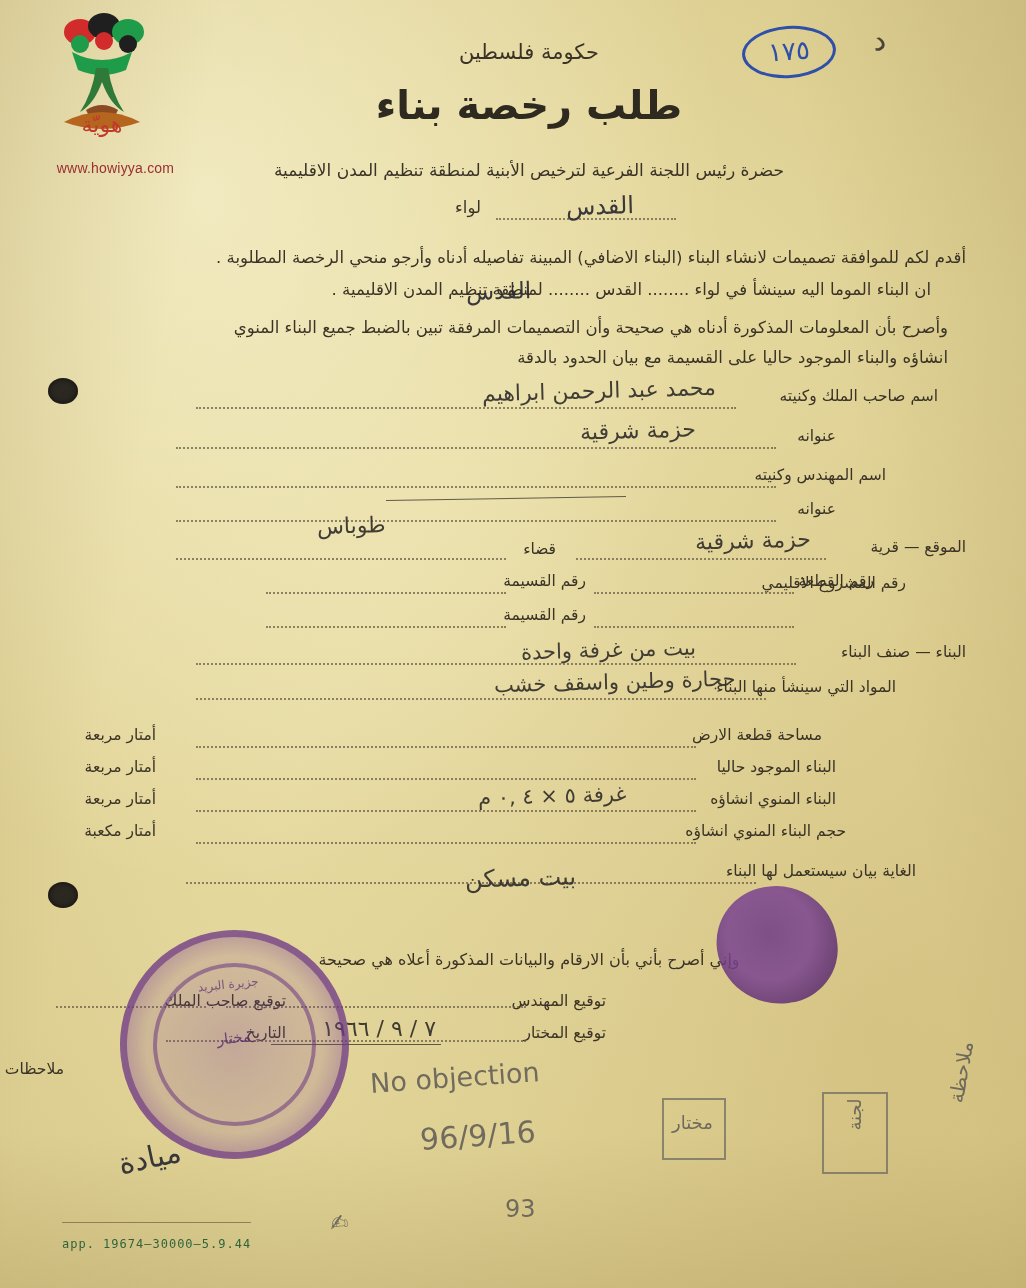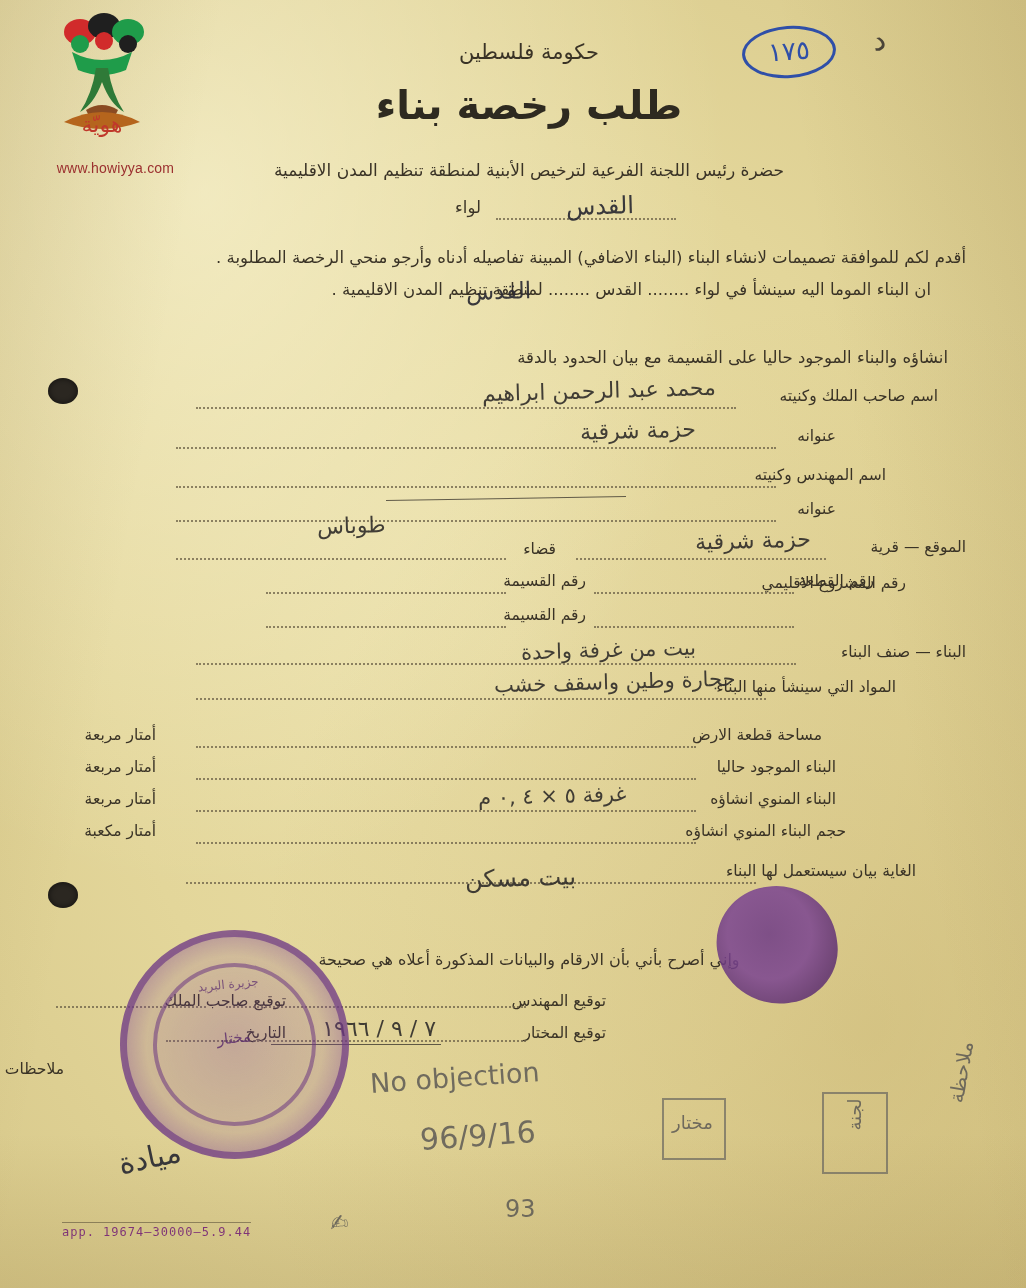--- a/index.html
+++ b/index.html
@@ -105,23 +105,23 @@
   .seal-txt2{
     position:absolute;left:0;right:0;top:40px;text-align:center;
     color:rgba(88,40,108,.7);font-size:12px;letter-spacing:3px;
   }
 
   
   .pencil{position:absolute;color:#5d5a55;opacity:.85;font-family:"DejaVu Sans", sans-serif;}
   .pbox{position:absolute;border:2px solid #6a665f;opacity:.7;}
 
   .footprint{
-    position:absolute;left:62px;top:1222px;color:#701a75;font-size:12px;
+    position:absolute;left:62px;top:1222px;color:#14532d;font-size:12px;
     letter-spacing:1px;font-family:"DejaVu Sans Mono", monospace;opacity:.85;
-    border-top:1px solid rgba(70,62,45,.6);padding-top:2px;
+    border-top:1px solid rgba(70,62,45,.6);padding-top:14px;
   }
   .ul{position:absolute;border-bottom:1.6px solid #3f3a30;height:0;opacity:.8;}
 </style>
 </head>
 <body>
 
 <div class="paper"></div>
 <div class="sheet">
 
   <div class="logo">
@@ -155,20 +155,21 @@
   <div class="numstamp">١٧٥</div>
   <div class="corner-scribble">د</div>
 
   <div class="pr" style="right:545px;top:198px;font-size:16.5px">لواء</div>
   <div class="dots" style="right:350px;top:218px;width:180px"></div>
   <div class="hw" style="right:392px;top:192px;font-size:24px">القدس</div>
 
   <div class="pr p2">ان البناء الموما اليه سينشأ في لواء ........ القدس ........ لمنطقة تنظيم المدن الاقليمية .</div>
   <div class="pr p1">أقدم لكم للموافقة تصميمات لانشاء البناء (البناء الاضافي) المبينة تفاصيله أدناه وأرجو منحي الرخصة المطلوبة .</div>
   <div class="hw" style="right:495px;top:278px;font-size:23px">القدس</div>
+  <div class="pr p3">وأصرح بأن المعلومات المذكورة أدناه هي صحيحة وأن التصميمات المرفقة تبين بالضبط جميع البناء المنوي</div>
   <div class="pr p4">انشاؤه والبناء الموجود حاليا على القسيمة مع بيان الحدود بالدقة</div>
 
   <div class="lbl" style="right:88px;top:387px">اسم صاحب الملك وكنيته</div>
   <div class="dots" style="right:290px;top:407px;width:540px"></div>
   <div class="hw ink-dark" style="right:310px;top:378px;font-size:22px">محمد عبد الرحمن ابراهيم</div>
 
   <div class="lbl" style="right:190px;top:427px">عنوانه</div>
   <div class="dots" style="right:250px;top:447px;width:600px"></div>
   <div class="hw ink-dark" style="right:330px;top:418px;font-size:22px">حزمة شرقية</div>
 

